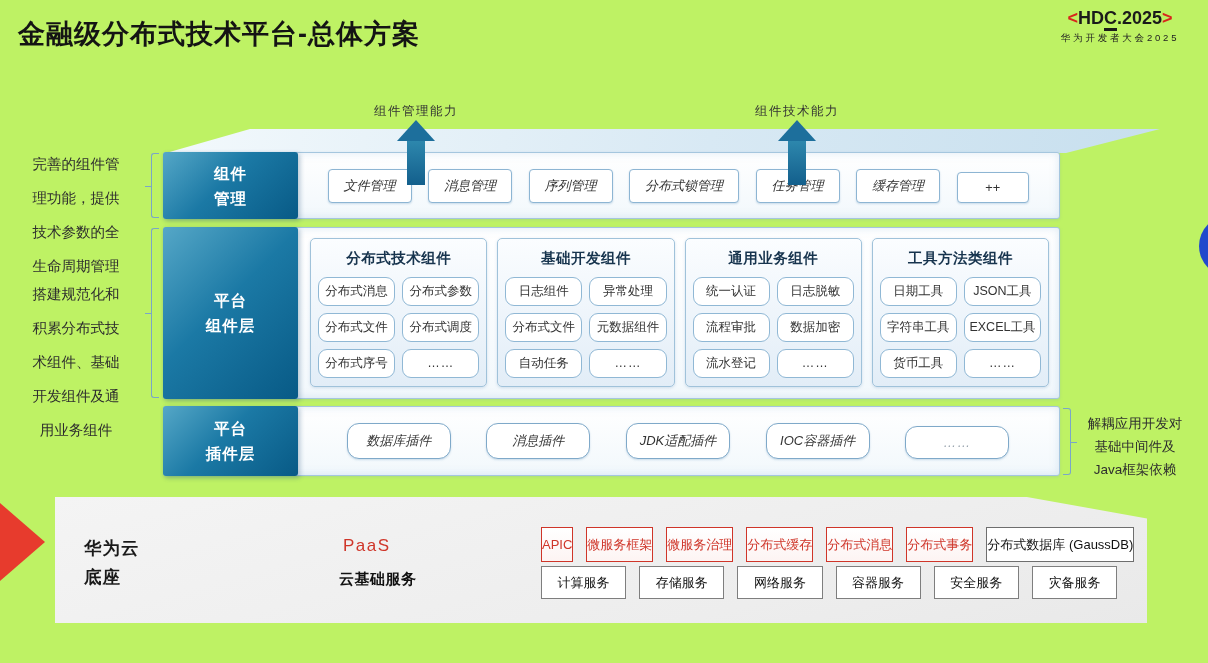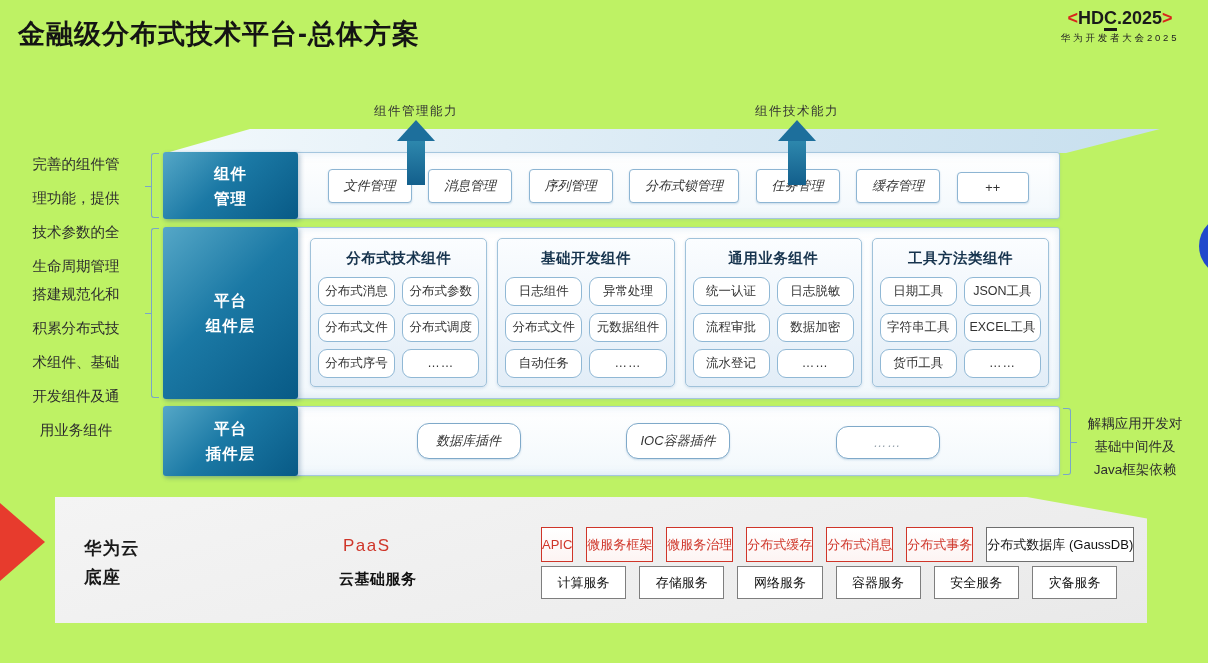--- a/index.html
+++ b/index.html
@@ -244,21 +244,23 @@
 
   <div class="layer layer-3">
     <div class="layer-label">平台
 插件层</div>
     <div class="layer-content">
       <div class="row-items">
 
           <div class="box-sm plug">数据库插件</div>
 
 
-
+          <div class="box-sm plug">消息插件</div>
+
+          <div class="box-sm plug">JDK适配插件</div>
 
           <div class="box-sm plug">IOC容器插件</div>
 
           <div class="box-sm plug dots">……</div>
         </div>
     </div>
   </div>
 
   <div class="foundation">
     <div class="hw-label">华为云

